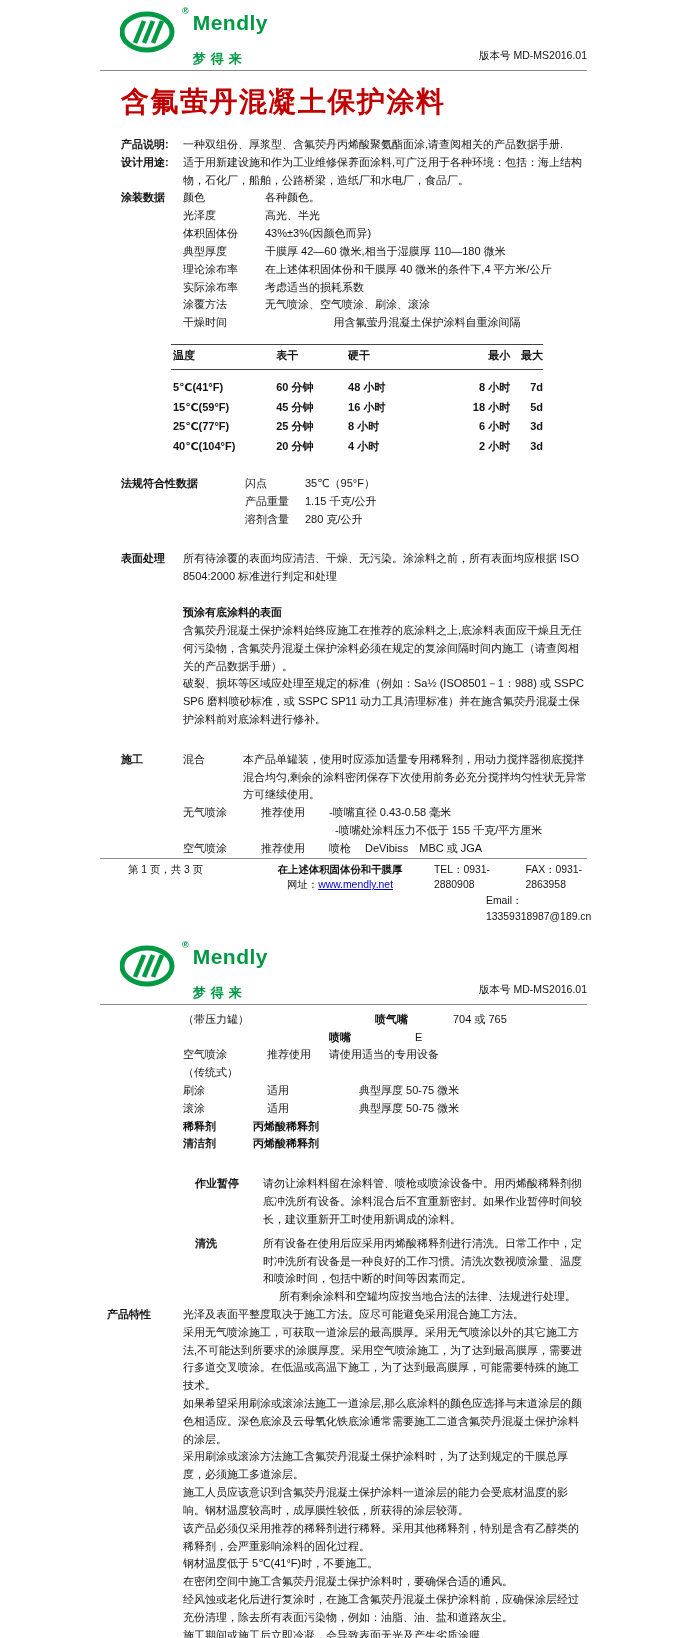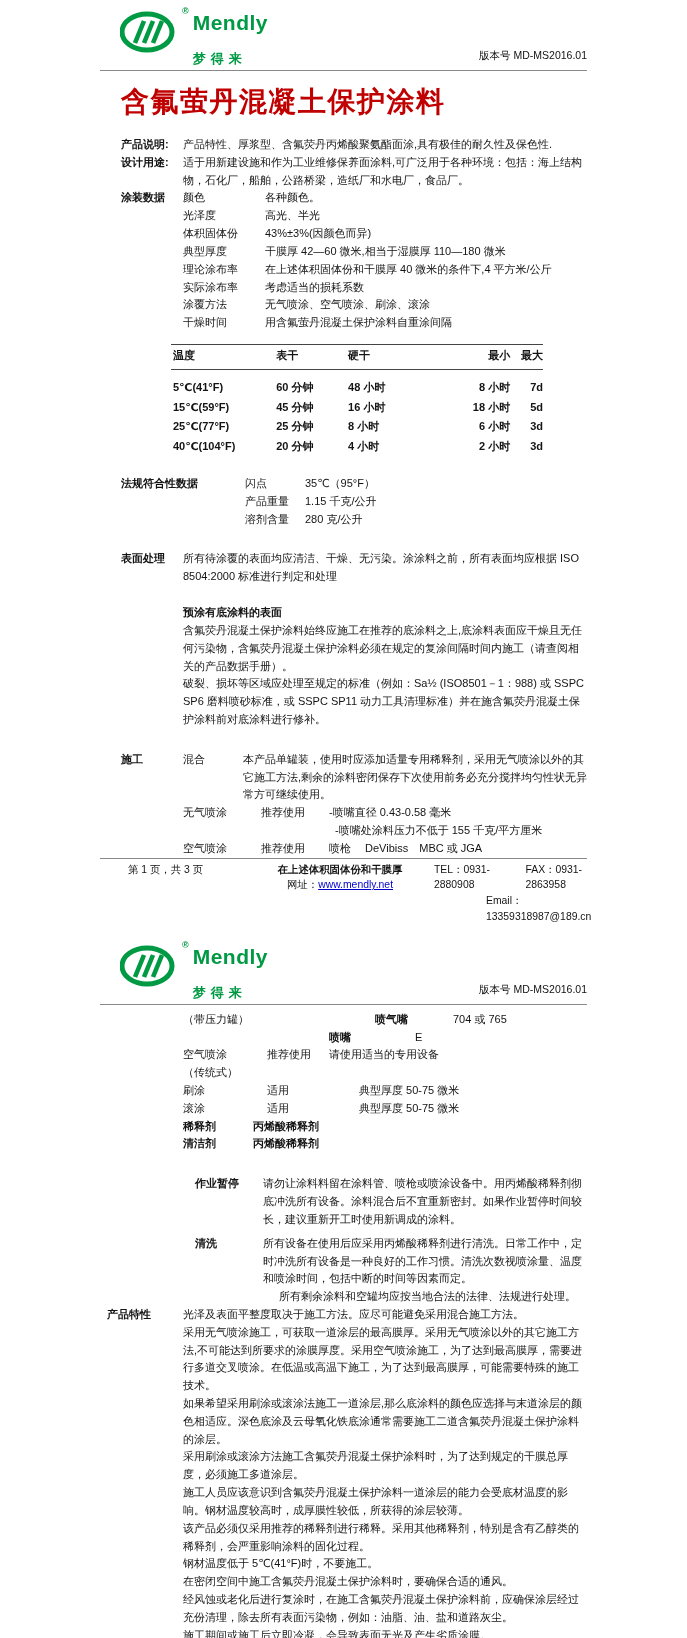--- a/index.html
+++ b/index.html
@@ -28,21 +28,21 @@
 
   
   .doc-title{margin:8px 100px 2px 121px;font-size:28px;font-weight:800;
              color:#c00000;letter-spacing:1.5px;}
 
   .content{margin:0 98px 0 121px;}
   .row{display:flex;align-items:flex-start;}
   .b{font-weight:700;}
   .cell{flex-shrink:0;}
   .grow{flex:1 1 auto;min-width:0;}
-  .right{text-align:left;}
+  .right{text-align:center;}
   .mt6{margin-top:6px;} .mt10{margin-top:10px;}
   .mt18{margin-top:18px;} .mt22{margin-top:22px;}
 
   
   .drytable{margin:12px 0 0 50px;border-collapse:collapse;width:372px;}
   .drytable th{border-top:1.4px solid #444;border-bottom:1.4px solid #444;
                font-weight:700;padding:2px 2px 4px 2px;}
   .drytable td{padding:1px 2px;font-weight:bold;}
   .drytable th:nth-child(1),.drytable td:nth-child(1){text-align:left;width:102px;margin-left:40px;}
   .drytable th:nth-child(2),.drytable td:nth-child(2){text-align:left;width:72px;}
@@ -87,21 +87,21 @@
     <div class="version">版本号 MD-MS2016.01</div>
   </div>
   <div class="rule"></div>
 
   <div class="doc-title">含氟萤丹混凝土保护涂料</div>
 
   <div class="content mt10">
 
     <div class="row">
       <span class="cell b" style="width:62px">产品说明:</span>
-      <span class="grow">产品特性、厚浆型、含氟荧丹丙烯酸聚氨酯面涂,具有极佳的耐久性及保色性.</span>
+      <span class="grow">一种双组份、厚浆型、含氟荧丹丙烯酸聚氨酯面涂,请查阅相关的产品数据手册.</span>
     </div>
 
     <div class="row">
       <span class="cell b" style="width:62px">设计用途:</span>
       <span class="grow">适于用新建设施和作为工业维修保养面涂料,可广泛用于各种环境：包括：海上结构物，石化厂，船舶，公路桥梁，造纸厂和水电厂，食品厂。</span>
     </div>
 
     <div class="row">
       <span class="cell b" style="width:62px">涂装数据</span>
       <div class="grow">
@@ -217,21 +217,21 @@
             <div class="para">破裂、损坏等区域应处理至规定的标准（例如：Sa½ (ISO8501－1：988) 或 SSPC SP6 磨料喷砂标准，或 SSPC SP11 动力工具清理标准）并在施含氟荧丹混凝土保护涂料前对底涂料进行修补。</div>
           </div>
       </div>
     </div>
 
     <div class="row mt22">
       <span class="cell b" style="width:62px">施工</span>
       <div class="grow">
         <div class="row">
           <span class="cell" style="width:60px">混合</span>
-          <span class="grow">本产品单罐装，使用时应添加适量专用稀释剂，采用无气喷涂以外的其它施工方法,剩余的涂料密闭保存下次使用前务必充分搅拌均匀性状无异常方可继续使用。</span>
+          <span class="grow">本产品单罐装，使用时应添加适量专用稀释剂，用动力搅拌器彻底搅拌混合均匀,剩余的涂料密闭保存下次使用前务必充分搅拌均匀性状无异常方可继续使用。</span>
         </div>
         <div class="row">
           <span class="cell" style="width:78px">无气喷涂</span>
           <span class="cell" style="width:68px">推荐使用</span>
           <div class="grow">
             <div>-喷嘴直径 0.43-0.58 毫米</div>
             <div style="padding-left:6px">-喷嘴处涂料压力不低于 155 千克/平方厘米</div>
           </div>
         </div>
         <div class="row">

